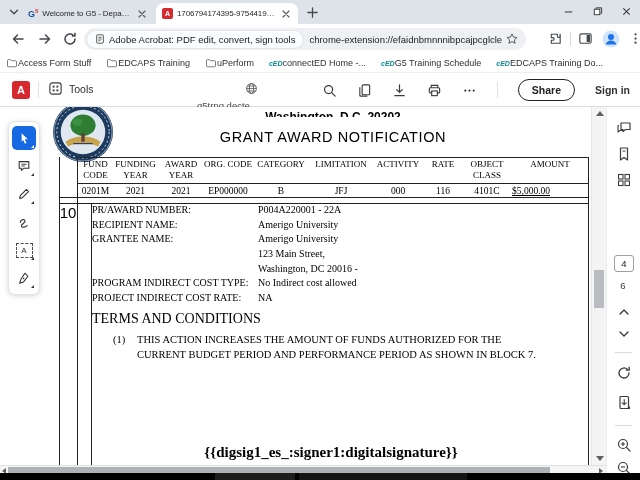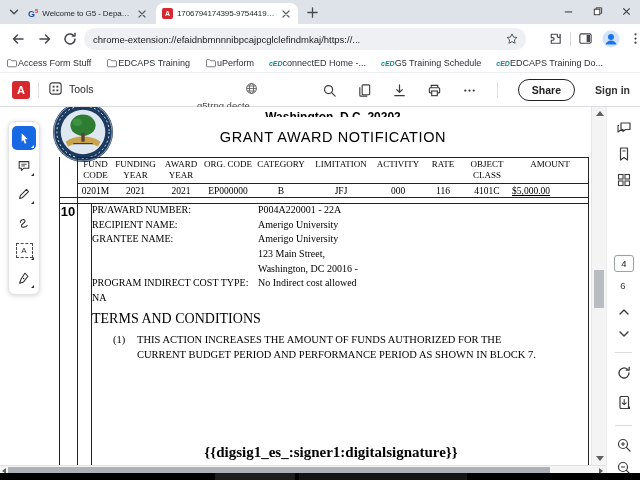--- a/index.html
+++ b/index.html
@@ -67,21 +67,21 @@
   #doc-title{left:78px;top:22px;width:510px;text-align:center;font-size:14.5px;font-weight:400;letter-spacing:.6px;}
   .hline{position:absolute;height:1px;background:#222;}
   .vline{position:absolute;width:1px;background:#222;}
   #thead,#trow{position:absolute;left:78px;width:510px;display:flex;font-family:"Liberation Serif",serif;}
   #thead{top:52px;font-size:9px;line-height:11px;}
   #trow{top:79px;font-size:9.5px;}
   .tc{text-align:center;white-space:pre-line;box-sizing:border-box;}
   .c0{width:35px}.c1{width:45px}.c2{width:46px}.c3{width:48px}.c4{width:58px}
   .c5{width:62px}.c6{width:52px}.c7{width:38px}.c8{width:50px}.c9{width:76px}
   .tc.amount{text-align:left;padding-right:2px;text-decoration:underline;}
-  #block-num{left:59px;top:97px;width:18px;text-align:center;font-size:13px;font-weight:bold;}
+  #block-num{left:59px;top:97px;width:18px;text-align:center;font-size:15px;font-weight:normal;}
   #fields{left:92px;top:97px;width:494px;font-family:"Liberation Serif",serif;font-size:10px;}
   .frow{display:flex;height:14.7px;align-items:flex-start;}
   .flabel{width:166px;flex:none;}
   #terms-h{left:92px;top:204px;font-family:"Liberation Serif",serif;font-size:14px;}
   #term{left:113px;top:226px;display:flex;font-family:"Liberation Serif",serif;font-size:10.5px;line-height:14.5px;}
   #term .tnum{width:24px;flex:none;}
   #term .ttext{width:412px;}
   #sig{left:91px;top:337px;width:480px;text-align:center;font-family:"Liberation Serif",serif;font-size:15px;font-weight:bold;}
   
   #vscroll{position:absolute;left:591px;top:0;width:15px;height:358px;background:#f4f4f4;border-left:1px solid #e6e6e6;box-sizing:border-box;}
@@ -170,20 +170,27 @@
         <path d="M3 8h9.5M8.5 4l4 4-4 4" fill="none" stroke="currentColor" stroke-width="1.5" stroke-linecap="round" stroke-linejoin="round"></path>
       </svg>
   </span>
   <span class="navbtn" style="left:62px">
     <svg viewBox="0 0 16 16" width="16" height="16">
         <path d="M13 8a5 5 0 1 1-1.7-3.8" fill="none" stroke="currentColor" stroke-width="1.5" stroke-linecap="round"></path>
         <path d="M13 1.8v3.2H9.8" fill="none" stroke="currentColor" stroke-width="1.5" stroke-linejoin="round"></path>
       </svg>
   </span>
   <div id="omnibox">
+    <div id="chip">
+      <svg viewBox="0 0 12 12" width="10" height="10">
+          <rect x="2" y="1" width="8" height="10" rx="1" fill="none" stroke="#3b3b3b"></rect>
+          <path d="M4 4h4M4 6h4M4 8h2.5" stroke="#3b3b3b" stroke-width=".9"></path>
+        </svg>
+      <span class="chip-label">Adobe Acrobat: PDF edit, convert, sign tools</span>
+    </div>
     <span id="omni-url">chrome-extension://efaidnbmnnnibpcajpcglclefindmkaj/https://...</span>
   </div>
   <span class="star">
     <svg viewBox="0 0 16 16" width="14" height="14">
         <path d="M8 2.2l1.7 3.6 3.9.5-2.9 2.7.8 3.9L8 11l-3.5 1.9.8-3.9L2.4 6.3l3.9-.5z" fill="none" stroke="currentColor" stroke-width="1.1" stroke-linejoin="round"></path>
       </svg>
   </span>
   <span class="navbtn" style="left:548px">
     <svg viewBox="0 0 16 16" width="15" height="15">
         <path d="M6 3.5h4v2a1.4 1.4 0 1 0 2.8 0V3.5H13V13H3.5V9.8h1.6a1.4 1.4 0 1 0 0-2.8H3.5V3.5z" fill="none" stroke="currentColor" stroke-width="1.2" stroke-linejoin="round"></path>
@@ -381,20 +388,21 @@
       </div>
     <div class="frow">
         <span class="flabel"></span>
         <span>Washington, DC 20016 -</span>
       </div>
     <div class="frow">
         <span class="flabel">PROGRAM INDIRECT COST TYPE:</span>
         <span>No Indirect cost allowed</span>
       </div>
     <div class="frow">
+        <span class="flabel">PROJECT INDIRECT COST RATE:</span>
         <span>NA</span>
       </div>
   </div>
 
   <div class="doc" id="terms-h">TERMS AND CONDITIONS</div>
   <div class="doc" id="term">
     <span class="tnum">(1)</span>
     <span class="ttext">THIS ACTION INCREASES THE AMOUNT OF FUNDS AUTHORIZED FOR THE CURRENT BUDGET PERIOD AND PERFORMANCE PERIOD AS SHOWN IN BLOCK 7.</span>
   </div>
 

